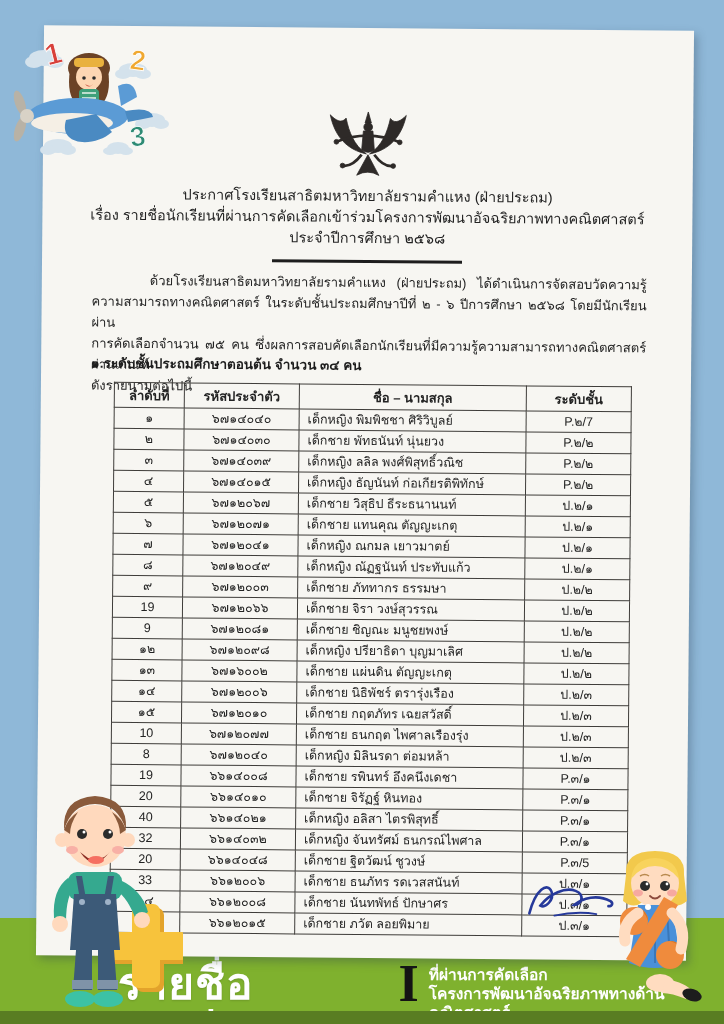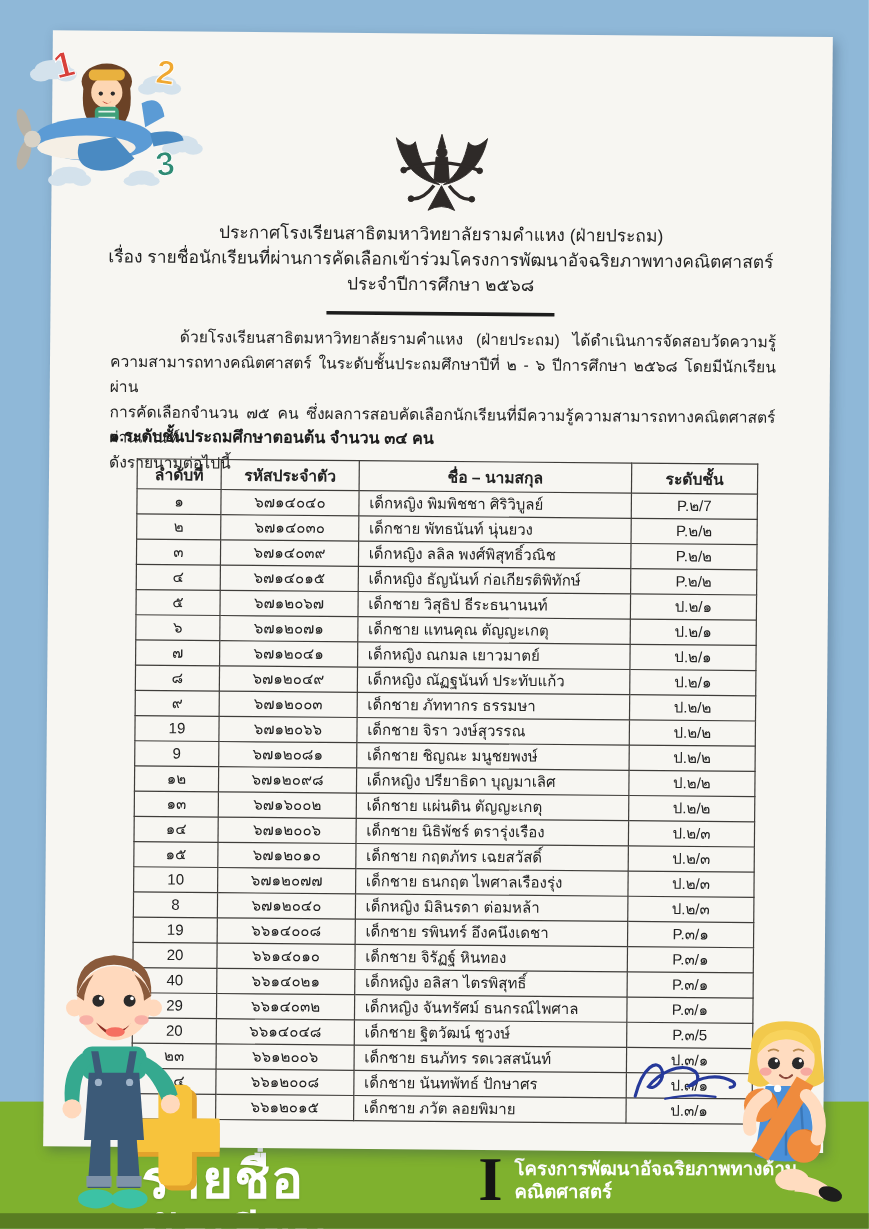--- a/index.html
+++ b/index.html
@@ -274,33 +274,33 @@
             <td class="name-cell">เด็กชาย จิรัฏฐ์  หินทอง</td>
             <td>P.๓/๑</td>
           </tr>
           <tr>
             <td>40</td>
             <td>๖๖๑๔๐๒๑</td>
             <td class="name-cell">เด็กหญิง อลิสา  ไตรพิสุทธิ์</td>
             <td>P.๓/๑</td>
           </tr>
           <tr>
-            <td>29</td>
+            <td>32</td>
             <td>๖๖๑๔๐๓๒</td>
             <td class="name-cell">เด็กหญิง จันทรัศม์  ธนกรณ์ไพศาล</td>
             <td>P.๓/๑</td>
           </tr>
           <tr>
             <td>20</td>
             <td>๖๖๑๔๐๔๘</td>
             <td class="name-cell">เด็กชาย ฐิตวัฒน์  ชูวงษ์</td>
             <td>P.๓/5</td>
           </tr>
           <tr>
-            <td>๒๓</td>
+            <td>33</td>
             <td>๖๖๑๒๐๐๖</td>
             <td class="name-cell">เด็กชาย ธนภัทร  รดเวสสนันท์</td>
             <td>ป.๓/๑</td>
           </tr>
           <tr>
             <td>๒๔</td>
             <td>๖๖๑๒๐๐๘</td>
             <td class="name-cell">เด็กชาย นันทพัทธ์  ปักษาศร</td>
             <td>ป.๓/๑</td>
           </tr>
@@ -317,20 +317,21 @@
       <path d="M5,36 C11,12 23,4 27,14 C30,22 21,31 16,28 C25,16 41,9 51,13 C61,17 57,27 50,27 C58,20 73,16 86,23 C89,25 88,28 84,28" fill="none" stroke="#26399a" stroke-width="2.6" stroke-linecap="round"></path>
       <path d="M30,38 Q52,33 72,36" fill="none" stroke="#26399a" stroke-width="1.8" stroke-linecap="round"></path>
     </svg>
   </div>
 
   <div class="banner">
     <div class="banner-content">
       <span class="banner-main">รายชื่อนักเรียน</span>
       <span class="banner-divider">I</span>
       <span class="banner-sub">
+        <div class="banner-sub-line">ที่ผ่านการคัดเลือก</div>
         <div class="banner-sub-line">โครงการพัฒนาอัจฉริยภาพทางด้านคณิตศาสตร์</div>
       </span>
     </div>
     <div class="banner-stripe"></div>
   </div>
 
   <svg class="deco-boy" width="175" height="235" viewBox="0 0 175 235">
     <g>
       <rect x="128" y="130" width="28" height="84" rx="7" fill="#e3a32b"></rect>
       <rect x="100" y="158" width="84" height="28" rx="7" fill="#e3a32b"></rect>

